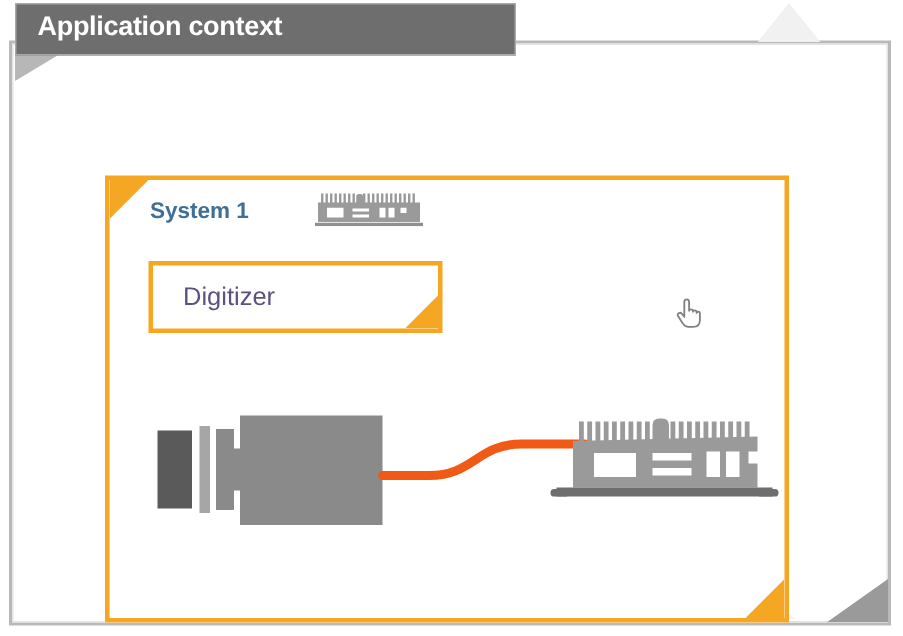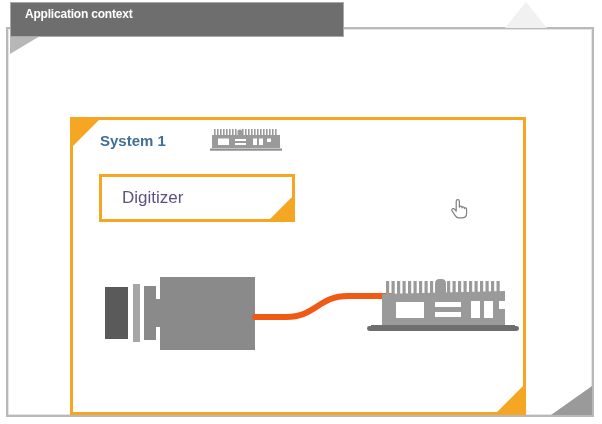--- a/index.html
+++ b/index.html
@@ -50,21 +50,21 @@
     height: 35px;
     background: #6e6e6e;
     border: 1px solid #a9a9a9;
     box-sizing: border-box;
     z-index: 6;
   }
   #header-title {
     position: absolute;
     left: 25px;
     top: 7px;
-    font-size: 12px;
+    font-size: 18px;
     font-weight: bold;
     color: #ffffff;
     letter-spacing: -0.2px;
     white-space: nowrap;
     z-index: 7;
   }
   
   #header-fold {
     position: absolute;
     left: 10px;

